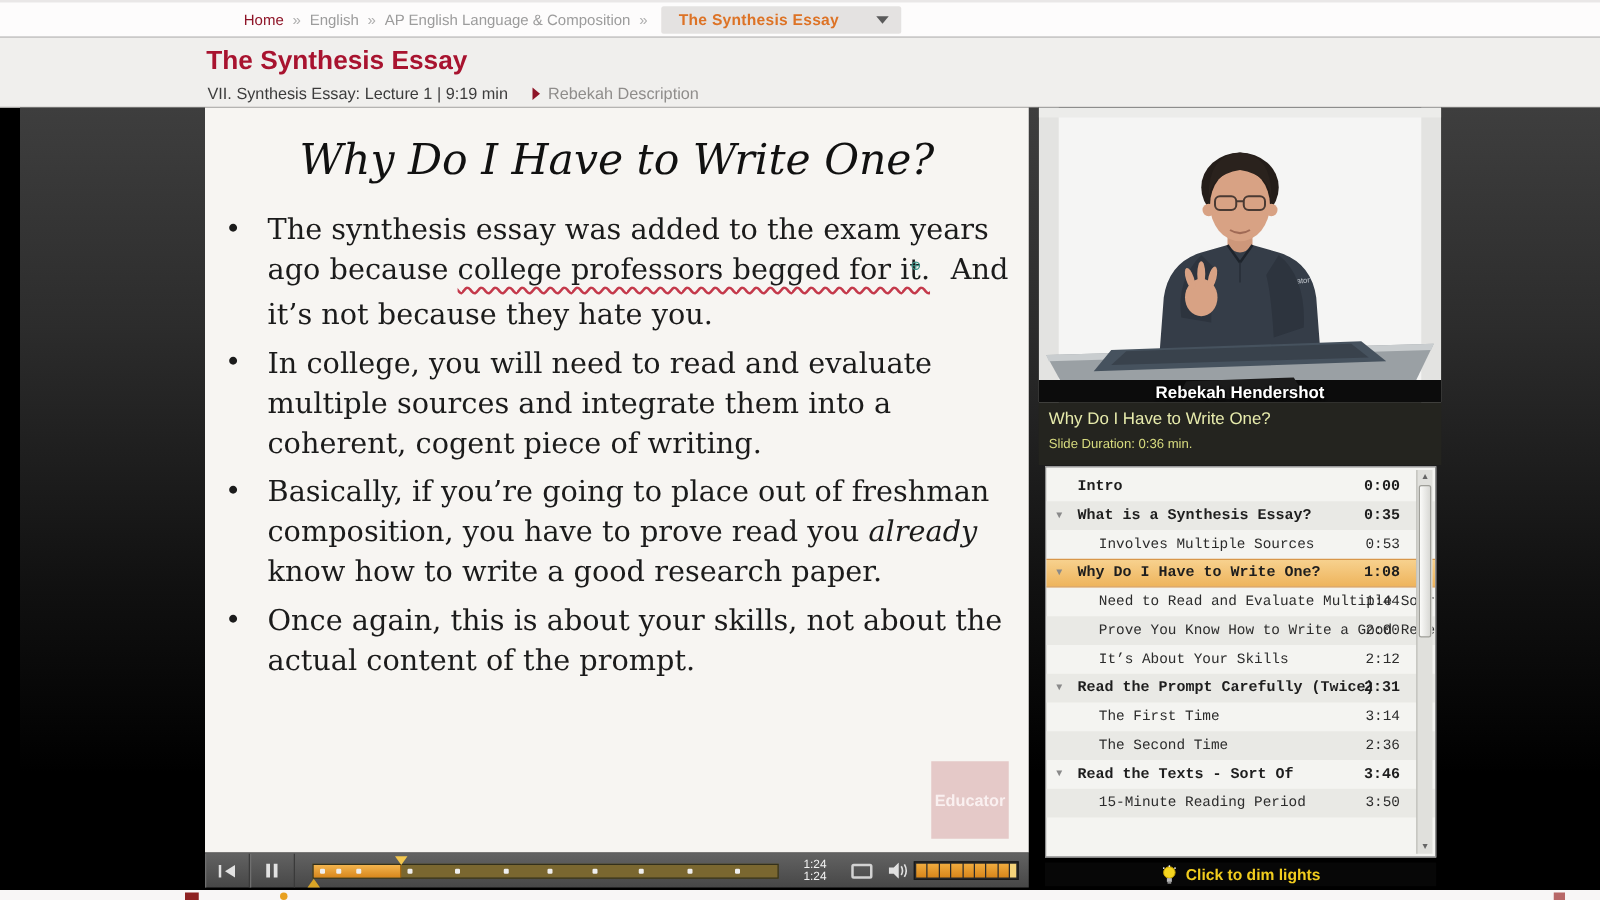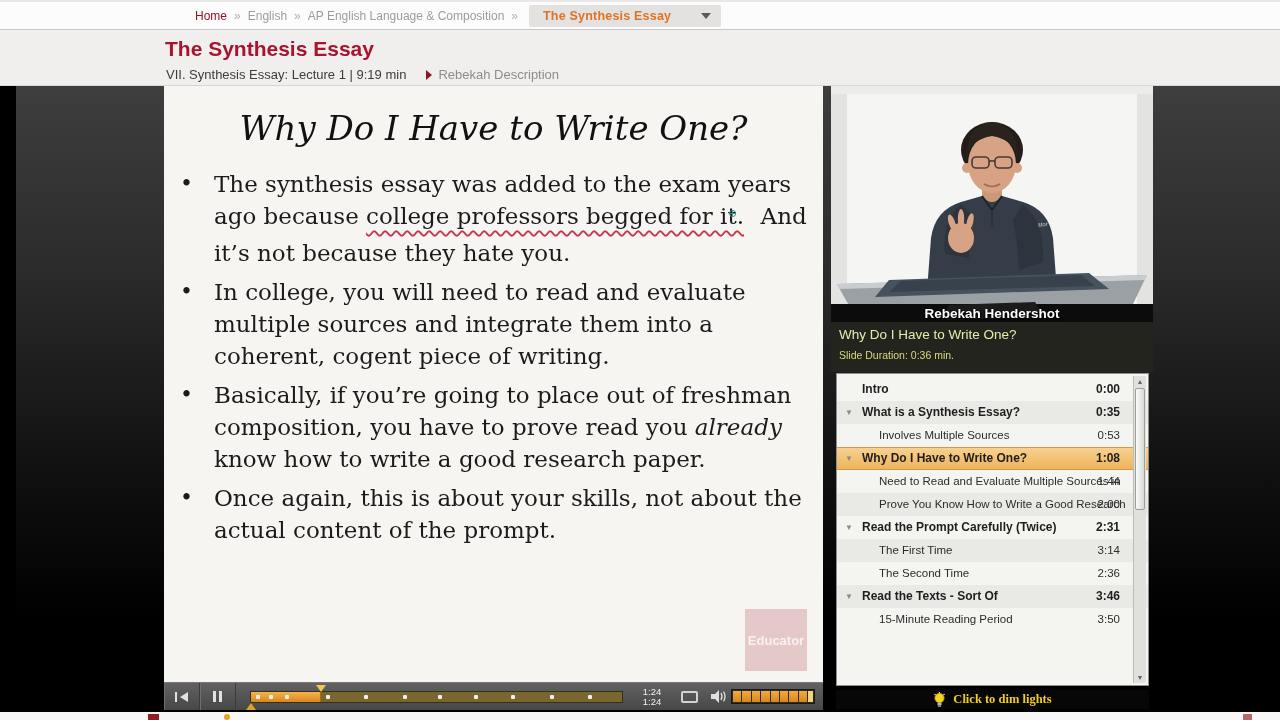--- a/index.html
+++ b/index.html
@@ -104,21 +104,21 @@
   .vi-title { color:#e7ebac; font-size:13.5px; }
   .vi-duration { color:#d6da7e; font-size:10.5px; margin-top:7px; }
 
   
   .toc {
     position:absolute; left:820px; top:287px; width:313px; height:313px;
     background:#f4f4f1; border:1px solid #8f8f8f; padding:4px 0 0 0; overflow:hidden;
   }
   .toc-row {
     position:relative; height:23px; line-height:23px; font-size:12px; color:#1e1e1e;
-    padding-left:25px; padding-right:58px; white-space:nowrap; overflow:hidden; cursor:pointer;
+    padding-left:25px; padding-right:58px; white-space:nowrap; overflow:hidden; cursor:pointer;font-family:Liberation Mono, monospace;
   }
   .toc-row:nth-child(even) { background:#e9e9e5; }
   .toc-row.lvl-header { font-weight:bold; }
   .toc-row.lvl-sub { padding-left:42px; font-size:11.5px; color:#2c2c2c; }
   .toc-row .t { position:absolute; right:28px; top:0; }
   .toc-row .tri { position:absolute; left:8px; top:0; font-size:8px; color:#8a8a8a; }
   .toc-row.active { background:linear-gradient(#f7d18e,#eeb45c); border-top:1px solid #d8964a; border-bottom:1px solid #d8964a; line-height:21px; }
   .toc-row.active .tri { line-height:21px; }
 
   .scrollbar { position:absolute; right:2px; top:2px; width:13px; height:307px; background:#e0e0dc; border-left:1px solid #bdbdb8; }
@@ -127,21 +127,21 @@
   .sb-thumb {
     position:absolute; left:1px; top:12px; width:10px; height:122px; border-radius:2px;
     background:linear-gradient(90deg,#fbfbf9,#d9d9d5); border:1px solid #9f9f99; cursor:pointer;
   }
 
   
   .dim-bar {
     position:absolute; left:820px; top:604px; width:313px; height:19px; background:#070707;
     display:flex; align-items:center; justify-content:center; gap:7px; cursor:pointer;
   }
-  .dim-label { color:#f2cd1e; font-weight:bold; font-size:12.5px;font-family:Liberation Serif, serif; }
+  .dim-label { color:#f2cd1e; font-weight:bold; font-size:12.5px; }
 
   
   .footer { position:absolute; left:0; top:712px; width:1280px; height:8px; background:#f8f6f6; }
   .fm { position:absolute; top:2px; }
   .fm1 { left:148px; width:11px; height:6px; background:#8e2222; }
   .fm2 { left:224px; width:6px; height:6px; border-radius:50%; background:#e8a020; }
   .fm3 { left:1243px; width:9px; height:6px; background:#b86868; }
 </style>
 </head>
 <body>
@@ -306,20 +306,23 @@
     <div class="toc-row lvl-header active">
       <span class="tri">▼</span>
       <span>Why Do I Have to Write One?</span><span class="t">1:08</span>
     </div>
     <div class="toc-row lvl-sub">
       <span>Need to Read and Evaluate Multiple Sources in</span><span class="t">1:44</span>
     </div>
     <div class="toc-row lvl-sub">
       <span>Prove You Know How to Write a Good Research</span><span class="t">2:00</span>
     </div>
+    <div class="toc-row lvl-sub">
+      <span>It’s About Your Skills</span><span class="t">2:12</span>
+    </div>
     <div class="toc-row lvl-header">
       <span class="tri">▼</span>
       <span>Read the Prompt Carefully (Twice)</span><span class="t">2:31</span>
     </div>
     <div class="toc-row lvl-sub">
       <span>The First Time</span><span class="t">3:14</span>
     </div>
     <div class="toc-row lvl-sub">
       <span>The Second Time</span><span class="t">2:36</span>
     </div>

